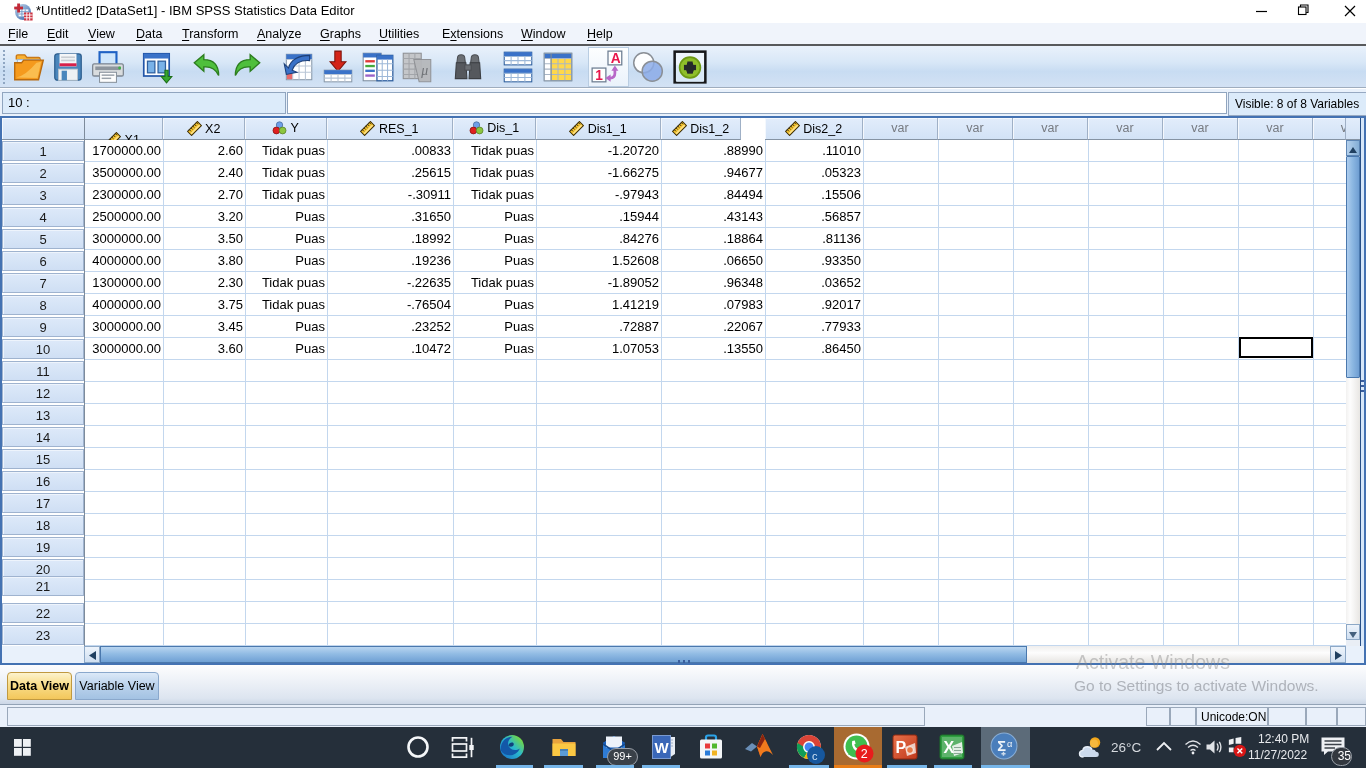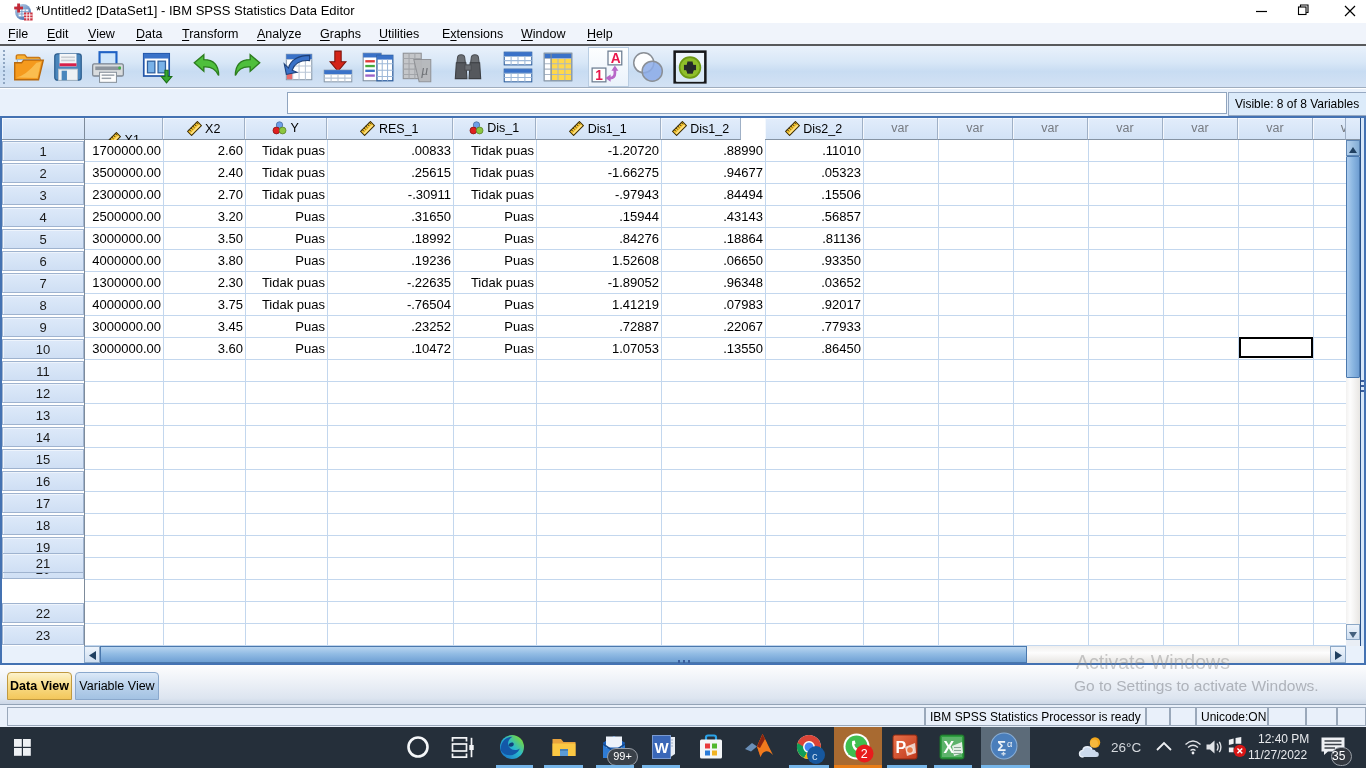--- a/index.html
+++ b/index.html
@@ -194,20 +194,21 @@
  <rect x="2.5" y="2.5" width="29" height="29" fill="#eef5fc" stroke="#17181a" stroke-width="2.4"></rect>
  <rect x="4" y="15" width="26" height="16" fill="#d9e8f6"></rect>
  <circle cx="17" cy="17.5" r="9.8" fill="#8fbe2a" stroke="#6e9a14" stroke-width="1.6"></circle>
  <path d="M13.5 14.8 H20.5 V21.2 H13.5 Z M14.2 13 H19.8 V23 H14.2 Z" fill="#26282b"></path>
  <path d="M12 14.6 H22 V20.4 H12 Z" fill="none"></path>
  <rect x="14.5" y="11.8" width="5" height="11.4" fill="#26282b"></rect>
  <rect x="11.3" y="15" width="11.4" height="5" fill="#26282b"></rect>
 </svg>
 </div>
 <div class="abs" id="cellref">
+    <div class="abs" id="crleft">10 :</div>
     <div class="abs" id="credit"></div>
     <div class="abs" id="crvis">Visible: 8 of 8 Variables</div>
   </div>
 <div class="abs" id="frame"></div>
 <div class="abs" id="gridwrap">
     <div class="hcell" style="left:0;width:84px;border-right:1px solid #7d8b9b"></div>
     <div class="hcell" style="left:82px;width:79px;padding-top:14px"><svg width="15" height="15" viewBox="0 0 15 15" style="vertical-align:-3px">
         <g transform="rotate(-45 7.5 7.5)">
           <rect x="0.5" y="4.6" width="14" height="5.8" fill="#f4c430" stroke="#3a2c08" stroke-width="1"></rect>
           <path d="M3 4.6 v2.4 M5.5 4.6 v2.4 M8 4.6 v2.4 M10.5 4.6 v2.4 M13 4.6 v2.4" stroke="#3a2c08" stroke-width="0.9"></path>
@@ -295,21 +296,21 @@
     <div class="rowh" style="top:243px">11</div>
     <div class="rowh" style="top:265px">12</div>
     <div class="rowh" style="top:287px">13</div>
     <div class="rowh" style="top:309px">14</div>
     <div class="rowh" style="top:331px">15</div>
     <div class="rowh" style="top:353px">16</div>
     <div class="rowh" style="top:375px">17</div>
     <div class="rowh" style="top:397px">18</div>
     <div class="rowh" style="top:419px">19</div>
     <div class="rowh" style="top:441px">20</div>
-    <div class="rowh" style="top:435px">21</div>
+    <div class="rowh" style="top:458px">21</div>
     <div class="rowh" style="top:485px">22</div>
     <div class="rowh" style="top:507px">23</div>
     <div class="cell" style="left:82px;top:22px;width:79px">1700000.00</div>
     <div class="cell" style="left:161px;top:22px;width:82px">2.60</div>
     <div class="cell" style="left:243px;top:22px;width:82px">Tidak puas</div>
     <div class="cell" style="left:325px;top:22px;width:126px">.00833</div>
     <div class="cell" style="left:451px;top:22px;width:83px">Tidak puas</div>
     <div class="cell" style="left:534px;top:22px;width:125px">-1.20720</div>
     <div class="cell" style="left:659px;top:22px;width:104px">.88990</div>
     <div class="cell" style="left:763px;top:22px;width:98px">.11010</div>
@@ -411,21 +412,20 @@
         <path d="M1 1 V10 L8 5.5 Z" fill="#204060"></path>
       </svg></div>
     <div class="abs" style="left:676px;top:14px;width:12px;height:3px;background:repeating-linear-gradient(90deg,#3a5e9e 0 2px,transparent 2px 5px)"></div>
   </div>
 <div class="abs" id="tabs">
     <div class="tab" id="tab1">Data View</div>
     <div class="tab" id="tab2">Variable View</div>
   </div>
 <div class="abs" id="statusbar">
     <div class="scell" style="left:7px;width:918px"></div>
-    <div class="scell" style="left:925px;width:221px;font-size:12px">IBM SPSS Statistics Processor is ready</div>
     <div class="scell" style="left:1146px;width:24px"></div>
     <div class="scell" style="left:1170px;width:26px"></div>
     <div class="scell" style="left:1196px;width:72px;font-size:12px">Unicode:ON</div>
     <div class="scell" style="left:1268px;width:38px"></div>
     <div class="scell" style="left:1306px;width:31px"></div>
     <div class="scell" style="left:1337px;width:29px"></div>
   </div>
 <div class="abs" id="wm1">Activate Windows</div>
 <div class="abs" id="wm2">Go to Settings to activate Windows.</div>
 <div class="abs" id="taskbar">
@@ -597,13 +597,13 @@
  <circle cx="14.5" cy="14.5" r="6.5" fill="#d81616"></circle>
  <path d="M12 12 L17 17 M17 12 L12 17" stroke="#fff" stroke-width="1.5"></path>
 </svg>
 <span class="traytxt" style="left:1258px;top:5px;font-size:12px">12:40 PM</span>
 <span class="traytxt" style="left:1248px;top:21px;font-size:12px">11/27/2022</span>
 
 <svg class="abs" style="left:1320px;top:9px" width="26" height="22" viewBox="0 0 26 22">
  <path d="M1.5 1.5 H24.5 V15.5 H8 L4 19 V15.5 H1.5 Z" fill="#eef0f3"></path>
  <path d="M4.5 5 H21.5 M4.5 8.5 H21.5 M4.5 12 H15" stroke="#3c424a" stroke-width="1.6"></path>
 </svg>
-<div class="abs" style="left:1331px;top:20px;width:21px;height:19px;background:#33383f;border:1.5px solid #9aa0a8;border-radius:10px;color:#fff;font-size:12px;text-align:left;padding-top:1px">35</div>
+<div class="abs" style="left:1331px;top:20px;width:21px;height:19px;background:#33383f;border:1.5px solid #9aa0a8;border-radius:10px;color:#fff;font-size:12px;text-align:right;padding-top:1px">35</div>
 </div>
 </body></html>

